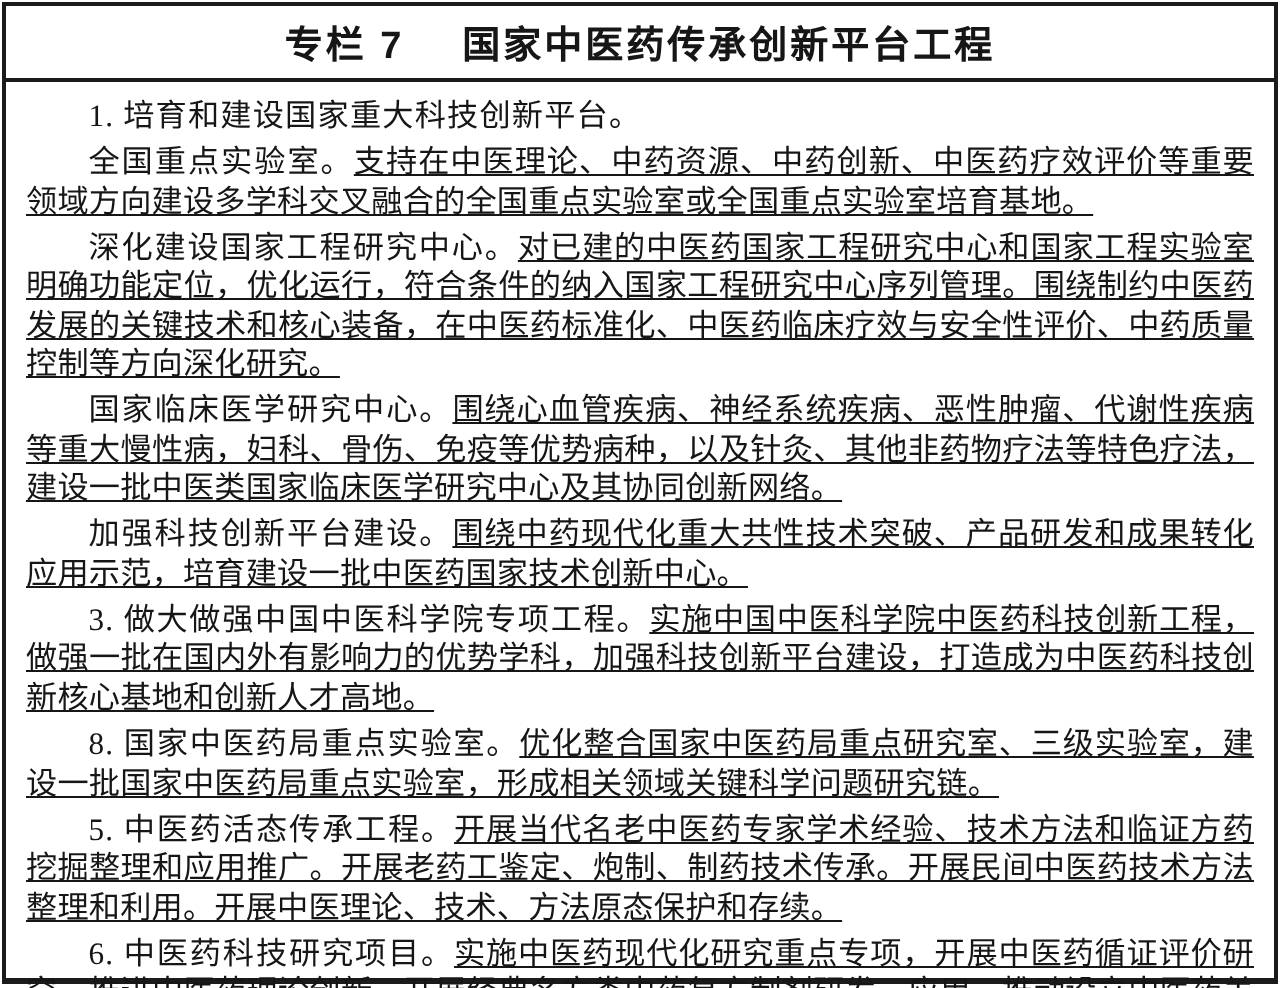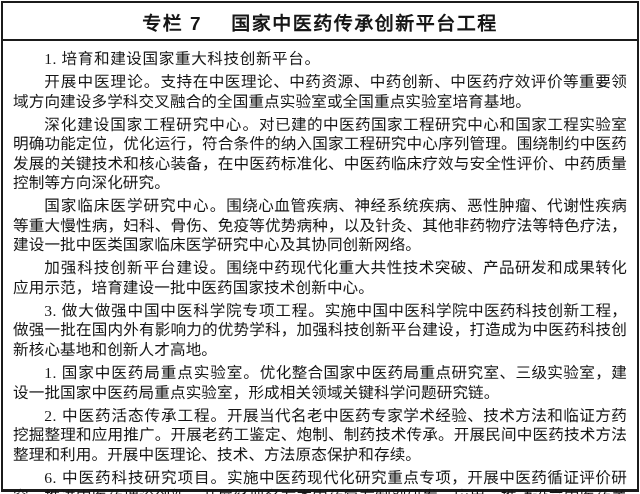--- a/index.html
+++ b/index.html
@@ -49,43 +49,44 @@
   }
   .panel-body p {
     margin: 4px;
     text-indent: 2em;
   }
   .lead {
     letter-spacing: 0.6px;
   }
   .body-text {
     letter-spacing: 0.1px;
+    text-decoration: underline;
   }
 </style>
 </head>
 <body>
 
 <div class="panel">
   <div class="title-bar">
     <span class="title-prefix">专栏 7</span>
     <span class="title-main">国家中医药传承创新平台工程</span>
   </div>
   <div class="panel-body">
   <p class="para"><span class="lead">1. 培育和建设国家重大科技创新平台。</span><span class="body-text"></span></p>
 
-  <p class="para"><span class="lead">开展中医理论。</span><span class="body-text">支持在中医理论、中药资源、中药创新、中医药疗效评价等重要领域方向建设多学科交叉融合的全国重点实验室或全国重点实验室培育基地。</span></p>
+  <p class="para"><span class="lead">全国重点实验室。</span><span class="body-text">支持在中医理论、中药资源、中药创新、中医药疗效评价等重要领域方向建设多学科交叉融合的全国重点实验室或全国重点实验室培育基地。</span></p>
 
   <p class="para"><span class="lead">深化建设国家工程研究中心。</span><span class="body-text">对已建的中医药国家工程研究中心和国家工程实验室明确功能定位，优化运行，符合条件的纳入国家工程研究中心序列管理。围绕制约中医药发展的关键技术和核心装备，在中医药标准化、中医药临床疗效与安全性评价、中药质量控制等方向深化研究。</span></p>
 
   <p class="para"><span class="lead">国家临床医学研究中心。</span><span class="body-text">围绕心血管疾病、神经系统疾病、恶性肿瘤、代谢性疾病等重大慢性病，妇科、骨伤、免疫等优势病种，以及针灸、其他非药物疗法等特色疗法，建设一批中医类国家临床医学研究中心及其协同创新网络。</span></p>
 
   <p class="para"><span class="lead">加强科技创新平台建设。</span><span class="body-text">围绕中药现代化重大共性技术突破、产品研发和成果转化应用示范，培育建设一批中医药国家技术创新中心。</span></p>
 
 
   <p class="para"><span class="lead">3. 做大做强中国中医科学院专项工程。</span><span class="body-text">实施中国中医科学院中医药科技创新工程，做强一批在国内外有影响力的优势学科，加强科技创新平台建设，打造成为中医药科技创新核心基地和创新人才高地。</span></p>
 
-  <p class="para"><span class="lead">1. 国家中医药局重点实验室。</span><span class="body-text">优化整合国家中医药局重点研究室、三级实验室，建设一批国家中医药局重点实验室，形成相关领域关键科学问题研究链。</span></p>
+  <p class="para"><span class="lead">8. 国家中医药局重点实验室。</span><span class="body-text">优化整合国家中医药局重点研究室、三级实验室，建设一批国家中医药局重点实验室，形成相关领域关键科学问题研究链。</span></p>
 
-  <p class="para"><span class="lead">2. 中医药活态传承工程。</span><span class="body-text">开展当代名老中医药专家学术经验、技术方法和临证方药挖掘整理和应用推广。开展老药工鉴定、炮制、制药技术传承。开展民间中医药技术方法整理和利用。开展中医理论、技术、方法原态保护和存续。</span></p>
+  <p class="para"><span class="lead">5. 中医药活态传承工程。</span><span class="body-text">开展当代名老中医药专家学术经验、技术方法和临证方药挖掘整理和应用推广。开展老药工鉴定、炮制、制药技术传承。开展民间中医药技术方法整理和利用。开展中医理论、技术、方法原态保护和存续。</span></p>
 
   <p class="para"><span class="lead">6. 中医药科技研究项目。</span><span class="body-text">实施中医药现代化研究重点专项，开展中医药循证评价研究，推进中医药理论创新。开展经典名方类中药复方制剂研发、应用。推动设立中医药关键技术装备项目。</span></p>
 </div>
 </div>
 
 </body></html>

